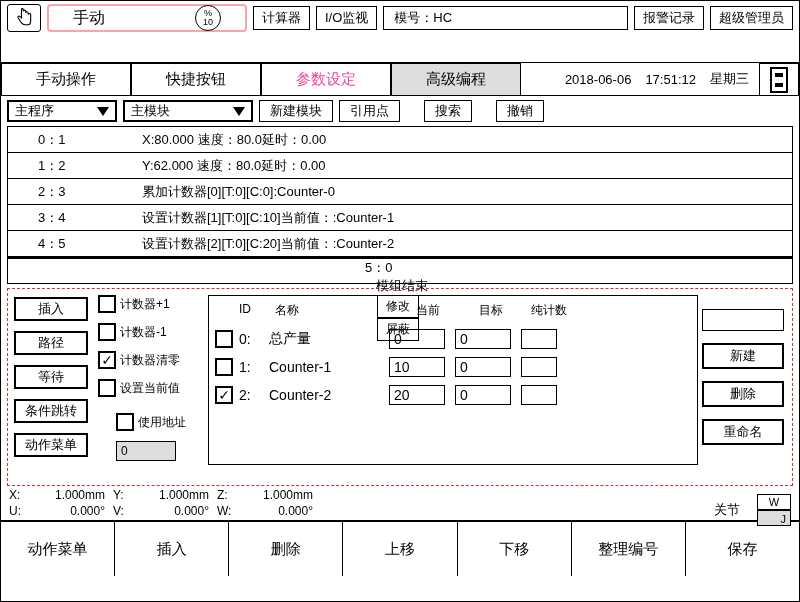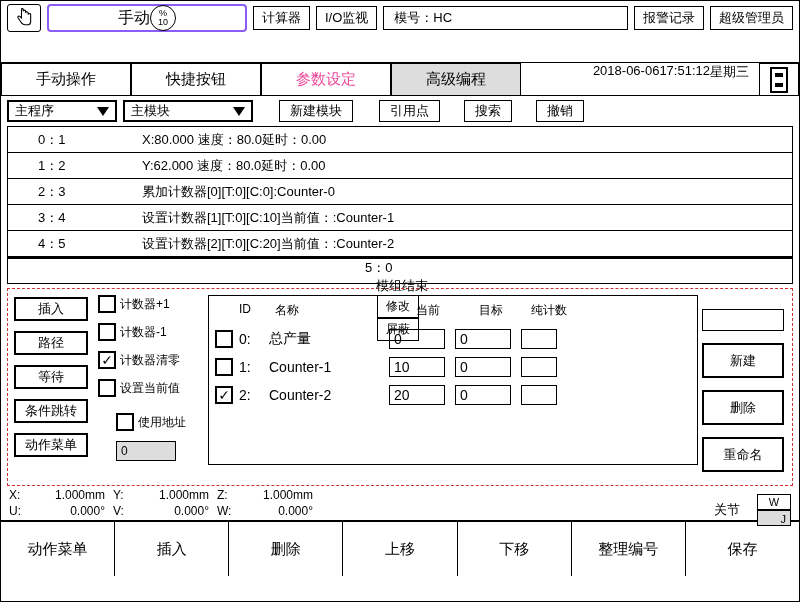--- a/index.html
+++ b/index.html
@@ -2,42 +2,42 @@
 <html><head>
 <meta charset="utf-8">
 <style>
   * { box-sizing: border-box; margin: 0; padding: 0; }
   body { font-family: "SimSun", "Songti SC", "Microsoft YaHei", sans-serif; font-size: 12px; background: #fff; color: #000; width: 800px; height: 602px; position: relative; }
   .root { width: 800px; height: 602px; border: 1px solid #000; }
   
   
   .topbar { height: 34px; display: flex; align-items: center; padding: 4px 6px; gap: 6px; }
   .hand-icon { width: 34px; height: 28px; border: 1px solid #000; border-radius: 3px; display:flex; align-items:center; justify-content:center; }
-  .mode-box { width: 200px; height: 28px; border: 2px solid #8b5cf6; border-radius: 4px; display:flex; align-items:center; padding: 0 24px; position:relative; font-size: 16px; justify-content: center;}
+  .mode-box { width: 200px; height: 28px; border: 2px solid #fca5a5; border-radius: 4px; display:flex; align-items:center; padding: 0 24px; position:relative; font-size: 16px; justify-content: space-between;}
   .speed-circle { width: 26px; height: 26px; border-radius: 50%; border: 1px solid #000; display:flex; flex-direction:column; align-items:center; justify-content:center; font-size:9px; line-height:1; }
   .top-btn { height: 24px; border: 1px solid #000; background:#fff; padding: 0 8px; display:flex; align-items:center; font-size: 13px; cursor:pointer; }
   .top-label { height: 24px; border: 1px solid #000; background:#fff; padding: 0 10px; display:flex; align-items:center; font-size: 13px; }
   
   
   .tabrow { height: 34px; display:flex; align-items:stretch;margin-top:27px; }
   .tab { flex: 0 0 130px; border: 1px solid #000; border-top: 2px solid #000; display:flex; align-items:center; justify-content:center; font-size:15px; cursor:pointer; }
   .tab.gray { color:#ec4899;font-family:Liberation Mono, monospace; }
   .tab.active { background:#ddd; }
-  .datetime { flex:1; display:flex; align-items:flex-start; justify-content:flex-end; padding-right:10px; font-size:13px; border-top:1px solid #000; border-bottom:1px solid #000;}
+  .datetime { flex:1; display:flex; align-items:center; justify-content:flex-end; padding-right:10px; font-size:13px; gap:14px; border-top:1px solid #000; border-bottom:1px solid #000;}
   .side-indicator { width:40px; border:1px solid #000; border-top:2px solid #000; display:flex; align-items:center; justify-content:center; }
   .side-rect { width:18px; height:26px; border:2px solid #000; position:relative; }
   .side-rect::before { content:""; position:absolute; left:3px; top:4px; right:3px; height:4px; background:#000; }
   .side-rect::after { content:""; position:absolute; left:3px; bottom:4px; right:3px; height:4px; background:#000; }
 
   
   .selectors { height: 30px; display:flex; align-items:center; padding: 0 6px; gap:6px; }
   .dropdown { height: 22px; border: 2px solid #000; background:#fff; display:flex; align-items:center; padding:0 6px; justify-content:space-between; font-size:13px; cursor:pointer; }
   .dd1 { width:110px; }
   .dd2 { width:130px; }
-  .sel-btn { height:22px; border:1px solid #000; padding:0 10px; display:flex; align-items:center; font-size:13px; cursor:pointer; background:#fff;margin-left:20px; }
+  .sel-btn { height:22px; border:1px solid #000; padding:0 10px; display:flex; align-items:center; font-size:13px; cursor:pointer; background:#fff; }
 
   
   .proglist { border:1px solid #000; margin:0 6px; }
   .progrow { display:flex; align-items:center; border-bottom:1px solid #000; height:26px; font-size:13px; }
   .progrow:last-child { border-bottom:none;flex-direction:column; }
   .progrow .idx { width:130px; padding-left:30px; }
   .progrow .txt { flex:1; padding-left:4px; }
   .progrow.lastrow { border-top:2px solid #000; }
   .progrow .rbtn { border:1px solid #000; padding:2px 8px; margin-right:4px; font-size:12px; cursor:pointer;}
 
@@ -61,21 +61,21 @@
   .ct-head span:nth-child(6){ width:56px; text-align:center;}
   .ct-row { display:flex; align-items:center; height:28px; font-size:14px; }
   .ct-row .sel { width:18px; height:18px; border:2px solid #000; margin-right:6px; display:flex; align-items:center; justify-content:center;}
   .ct-row .num { width:30px; }
   .ct-row .nm { width:120px; }
   .ct-row .cell { width:56px; height:20px; border:1px solid #000; padding:0 4px; margin-right:10px; display:flex; align-items:center; }
   .ct-row .pure { width:36px; height:20px; border:1px solid #000; }
 
   .rightbtns { width:90px; padding:20px 8px 0 0; display:flex; flex-direction:column; gap:12px; }
   .rightbtns .blank { height:22px; border:1px solid #000; }
-  .rightbtns button { height:35px; border:2px solid #000; background:#fff; cursor:pointer; font-size:13px; }
+  .rightbtns button { height:26px; border:2px solid #000; background:#fff; cursor:pointer; font-size:13px; }
 
   
   .coords { display:flex; align-items:center; padding:2px 8px 0 8px; height:34px; font-size:12px; position:relative;}
   .cgrid { display:grid; grid-template-columns: 18px 70px 18px 70px 18px 70px; grid-auto-rows: 16px; column-gap:8px;}
   .cgrid span.lab { text-align:left;}
   .cgrid span.val { text-align:right;}
   .joint { position:absolute; right:8px; top:8px; display:flex; align-items:center; gap:13px;margin-left:8px;}
   .joint .jl { font-size:13px; margin-right:4px;}
   .joint .wbox { width:34px; height:16px; border:1px solid #000; display:flex; align-items:center; justify-content:center; font-size:11px;}
   .joint .jbox { width:34px; height:16px; border:1px solid #000; background:#ddd; display:flex; align-items:flex-end; justify-content:flex-end; padding-right:4px; font-size:11px;}

